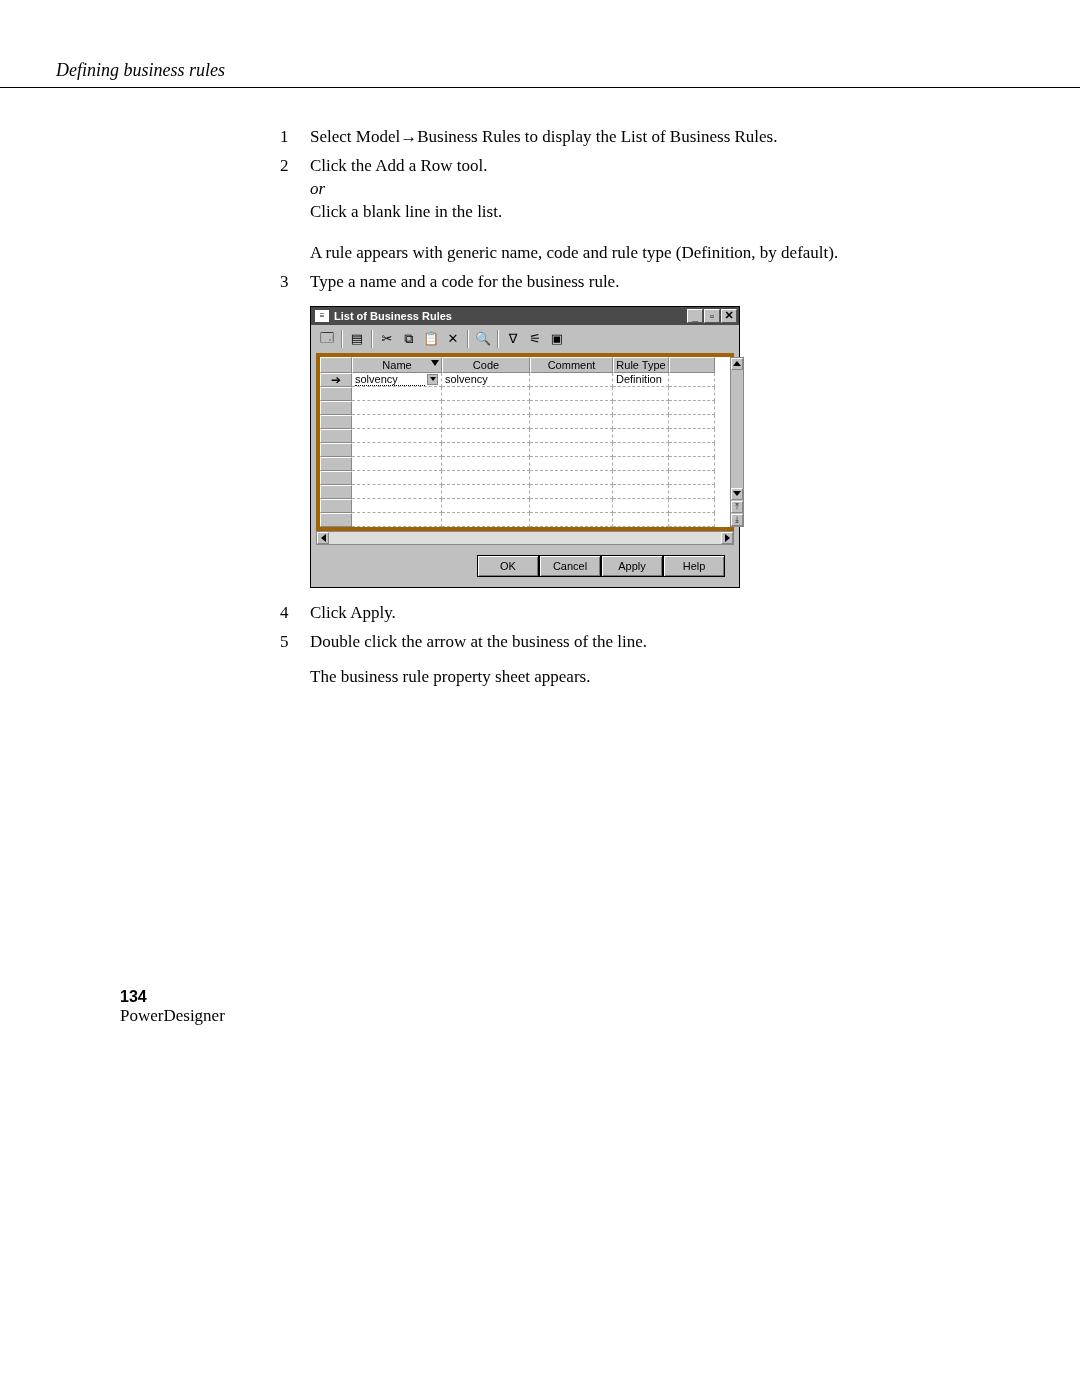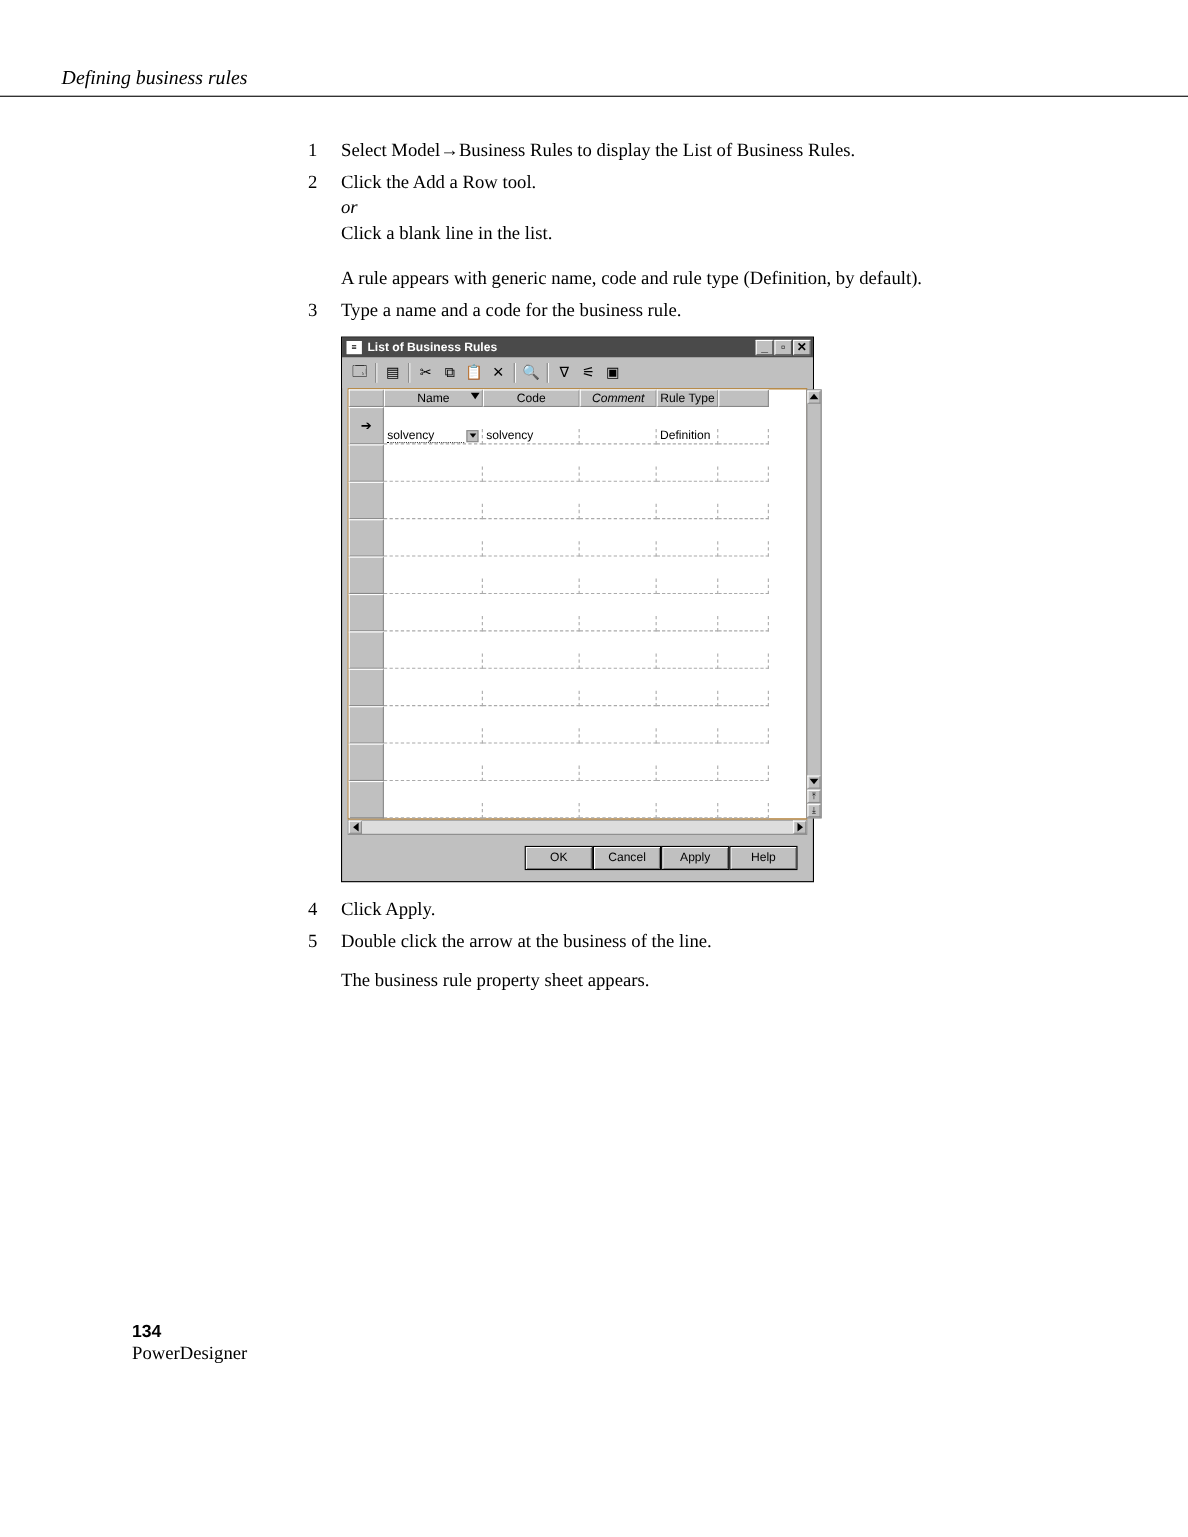--- a/index.html
+++ b/index.html
@@ -101,21 +101,21 @@
   }
   .tsep {
     width:1px; height:18px;
     border-left:1px solid #888;
     border-right:1px solid #fff;
     margin: 0 2px;
   }
   .grid {
     margin: 0 5px;
     background:#fff;
-    border:1px solid #a16207;
+    border:4px solid #a16207;
     position:relative;
   }
   .grid-head, .grid-row {
     display:flex;
   }
   .ghcell {
     background:#c0c0c0;
     border:1px solid #fff;
     border-right-color:#888; border-bottom-color:#888;
     text-align:center;
@@ -124,23 +124,22 @@
     position:relative;
   }
   .gcell {
     border-right:1px dashed #aaa;
     border-bottom:1px dashed #aaa;
     font-size:11px;
     padding:0 3px;
     height:14px;
     overflow:hidden;
     white-space:nowrap;
-    margin-top:20px;
-  }
-  .c0{width:32px;} .c1{width:90px;} .c2{width:88px;} .c3{width:70px;font-style:italic;} .c4{width:56px;} .c5{width:46px;}
+  }
+  .c0{width:32px;} .c1{width:90px;} .c2{width:88px;} .c3{width:83px;} .c4{width:56px;} .c5{width:46px;}
   .rowhead{
     background:#c0c0c0;
     border:1px solid #fff;
     border-right-color:#888; border-bottom-color:#888;
     display:flex; align-items:center; justify-content:center;
   }
   .arrow{font-size:12px; line-height:1;}
   .sortmark{
     position:absolute; right:2px; top:2px;
     width:0;height:0;border-left:4px solid transparent;border-right:4px solid transparent;border-top:6px solid #000;

